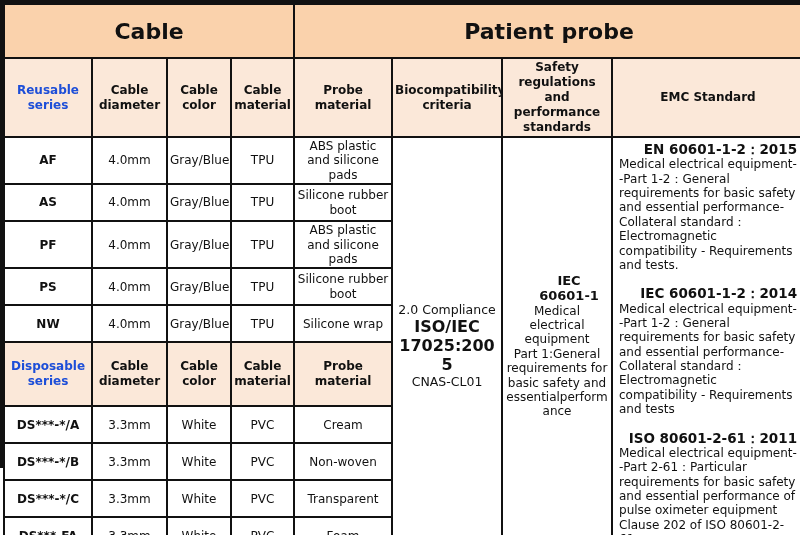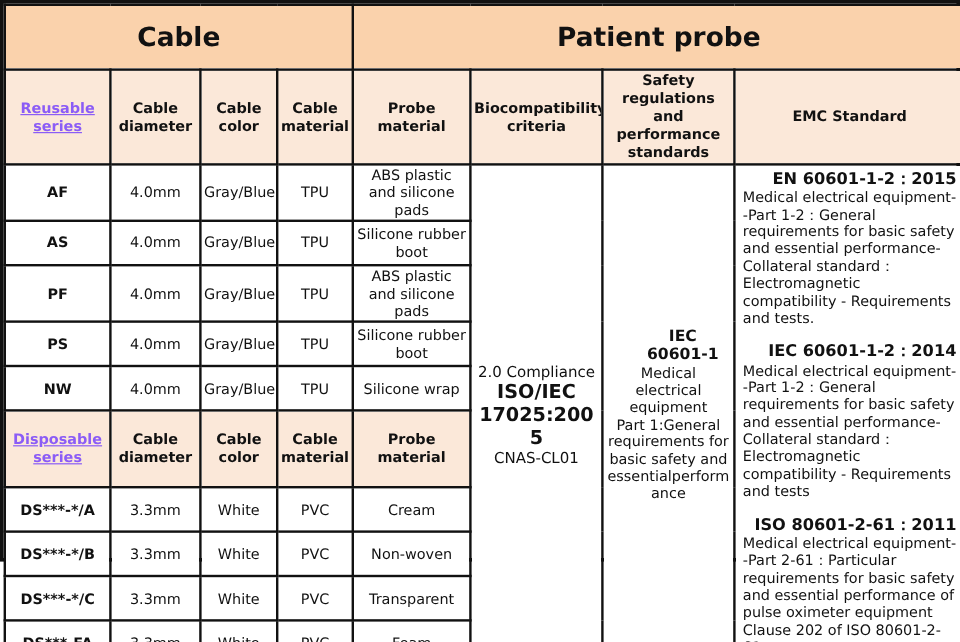--- a/index.html
+++ b/index.html
@@ -34,21 +34,21 @@
   }
   
   tr.sub-row th, tr.disp-row th {
     background: #fbe8d9;
     font-size: 12px;
     font-weight: bold;
     line-height: 1.25;
   }
   tr.sub-row { height: 72px; }
   tr.disp-row { height: 64px; }
-  th.series-head { color: #8b5cf6; text-decoration: underline; }
+  th.series-head { color: #1d4ed8; }
   
   tr.data-row { height: 37px; }
   tr.data-row td { background: #fff; font-size: 12px; line-height: 1.2; }
   td.series-cell { font-weight: bold; font-size: 12.5px; text-align: center; }
   
   td.bio-cell, td.safety-cell {
     background: #fff;
     font-size: 12.5px;
     line-height: 1.3;
     vertical-align: middle;

